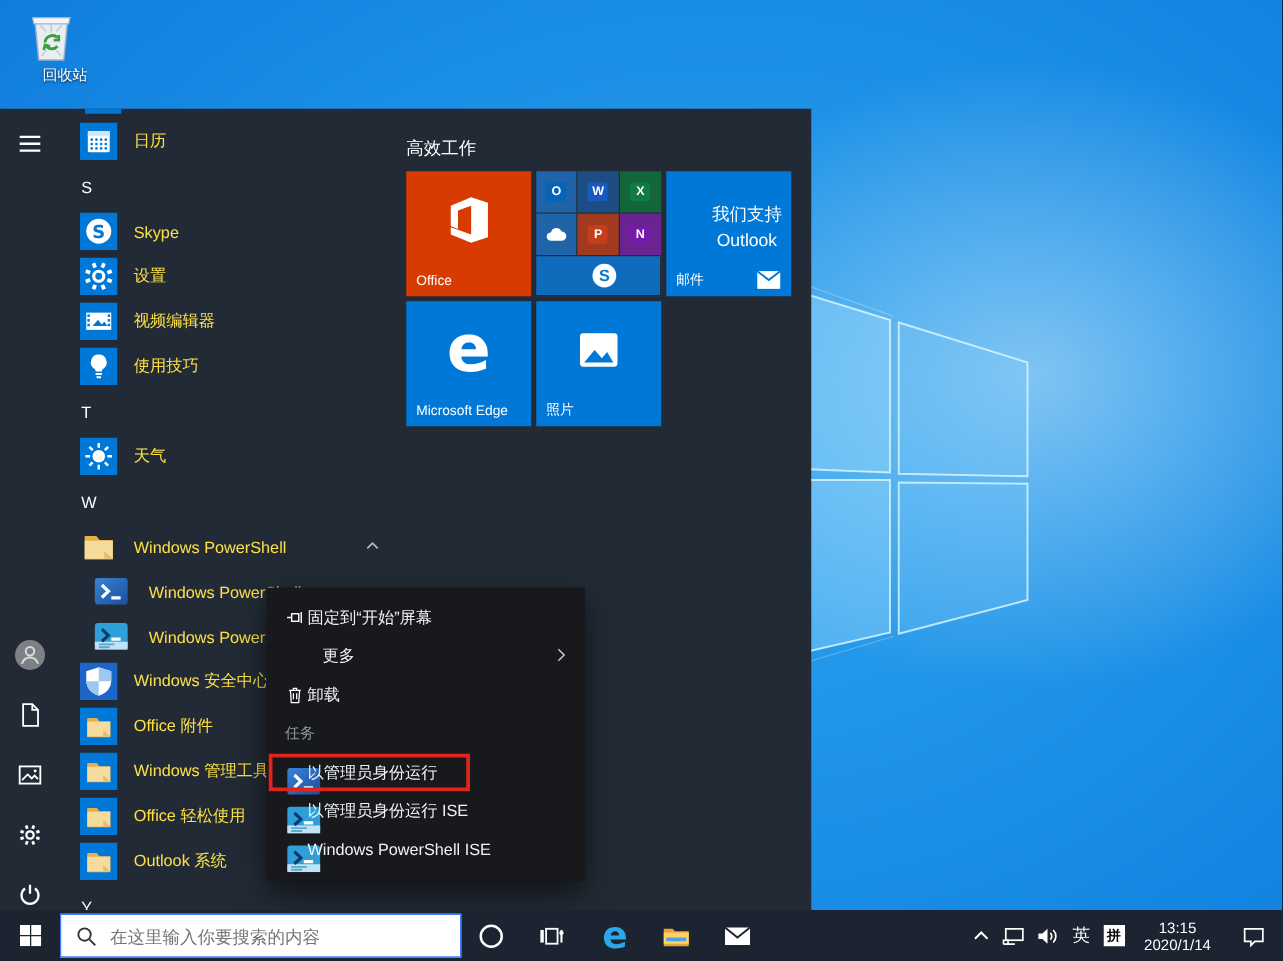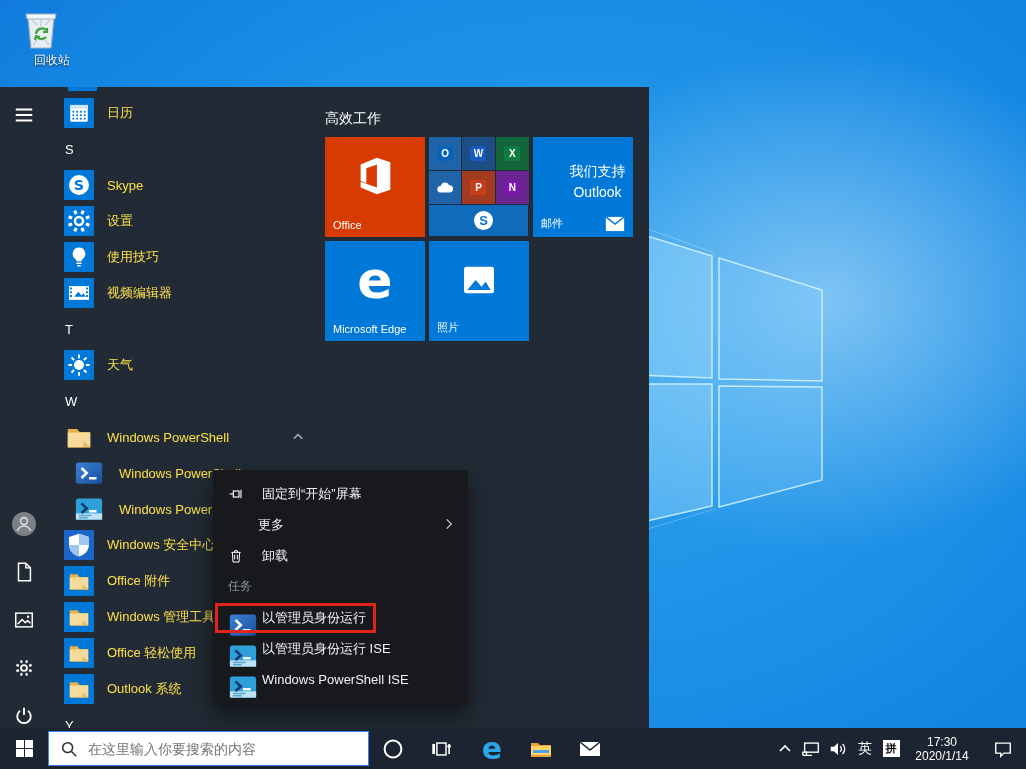--- a/index.html
+++ b/index.html
@@ -44,21 +44,21 @@
   .collage .cell:nth-child(3n){border-right:0;}
   .letterbox{width:16px;height:15px;display:flex;align-items:center;justify-content:center;color:#fff;font-size:10px;font-weight:bold;border-radius:2px;}
   .skype-band{grid-column:1/4;display:flex;align-items:center;padding-left:10px;}
   .skype-circle{width:19px;height:19px;border-radius:50%;background:#fff;color:#0078d4;font-size:13px;font-weight:bold;display:flex;align-items:center;justify-content:center;}
 
   
   #context-menu{position:absolute;left:213px;top:470px;width:255px;height:235px;background:#17191d;
     box-shadow:0 10px 24px rgba(0,0,0,.55);z-index:20;padding-top:8px;box-sizing:border-box;}
   .cm-row{display:flex;align-items:center;height:31px;position:relative;}
   .cm-ico{width:16px;height:16px;margin-left:15px;flex:none;}
-  .cm-label{margin-left:18px;color:#f2f2f2;font-size:13px;white-space:nowrap;}
+  .cm-label{margin-left:2px;color:#f2f2f2;font-size:13px;white-space:nowrap;}
   .cm-row.noicon .cm-label{margin-left:45px;}
   .cm-header{display:flex;align-items:center;height:31px;}
   .cm-header span{margin-left:15px;color:#8f969d;font-size:12px;}
   .cm-chevron{position:absolute;right:12px;top:8px;width:14px;height:14px;}
   #highlight-box{position:absolute;left:2px;top:133px;width:161px;height:30px;border:3px solid #e2231a;box-sizing:border-box;z-index:21;}
 
   
   #taskbar{position:absolute;left:0;top:728px;width:1026px;height:41px;background:#1b2430;z-index:30;}
   .tb-btn{position:absolute;top:0;height:41px;display:flex;align-items:center;justify-content:center;}
   #tb-start{left:0;width:48px;}
@@ -220,43 +220,43 @@
                 <path d="M17.5 9.7 L20.3 8.6"></path>
               </g>
             </svg>
           </span>
           <span class="app-label">设置</span>
         </div>
         <div class="app-row">
           <span class="app-icon">
             <svg width="30" height="30" viewBox="0 0 24 24">
               <rect width="24" height="24" fill="#0078d7"></rect>
-              <path d="M12 4.5 a5 5 0 0 0-2.9 9.1 c.6.4.9 1 .9 1.7 h4 c0-.7.3-1.3.9-1.7 A5 5 0 0 0 12 4.5 Z" fill="#fff"></path>
-              <path d="M10 17 h4 M10.6 19 h2.8" stroke="#fff" stroke-width="1.3" fill="none"></path>
-            </svg>
-          </span>
-          <span class="app-label">使用技巧</span>
-        </div>
-        <div class="app-row">
-          <span class="app-icon">
-            <svg width="30" height="30" viewBox="0 0 24 24">
-              <rect width="24" height="24" fill="#0078d7"></rect>
               <rect x="4" y="6.5" width="16" height="11" fill="#fff"></rect>
               <path d="M8 15 l3.5-4 2.5 3 1.5-1.8 2 2.8 Z" fill="#0078d7"></path>
               <g fill="#0078d7">
                 <rect x="4.7" y="7.6" width="1.6" height="1.6"></rect>
                 <rect x="4.7" y="10.6" width="1.6" height="1.6"></rect>
                 <rect x="4.7" y="13.6" width="1.6" height="1.6"></rect>
                 <rect x="17.7" y="7.6" width="1.6" height="1.6"></rect>
                 <rect x="17.7" y="10.6" width="1.6" height="1.6"></rect>
                 <rect x="17.7" y="13.6" width="1.6" height="1.6"></rect>
               </g>
             </svg>
           </span>
           <span class="app-label">视频编辑器</span>
+        </div>
+        <div class="app-row">
+          <span class="app-icon">
+            <svg width="30" height="30" viewBox="0 0 24 24">
+              <rect width="24" height="24" fill="#0078d7"></rect>
+              <path d="M12 4.5 a5 5 0 0 0-2.9 9.1 c.6.4.9 1 .9 1.7 h4 c0-.7.3-1.3.9-1.7 A5 5 0 0 0 12 4.5 Z" fill="#fff"></path>
+              <path d="M10 17 h4 M10.6 19 h2.8" stroke="#fff" stroke-width="1.3" fill="none"></path>
+            </svg>
+          </span>
+          <span class="app-label">使用技巧</span>
         </div>
         <div class="app-section">
           <span>T</span>
         </div>
         <div class="app-row">
           <span class="app-icon">
             <svg width="30" height="30" viewBox="0 0 24 24">
               <rect width="24" height="24" fill="#0078d7"></rect>
               <circle cx="12" cy="12" r="4" fill="#fff"></circle>
               <g stroke="#fff" stroke-width="1.6">
@@ -604,21 +604,21 @@
             <path d="M3 8.5 v5 h3.5 L11 17.5 v-13 L6.5 8.5 Z" fill="#fff"></path>
             <path d="M13.5 8 a4.2 4.2 0 0 1 0 6 M16 5.5 a7.6 7.6 0 0 1 0 11" fill="none" stroke="#fff" stroke-width="1.5"></path>
           </svg>
         </span>
       </div>
       <div class="tray-item ime-lang">英</div>
       <div class="tray-item" style="width:26px;">
         <span class="ime-box">拼</span>
       </div>
       <div id="clock" class="tray-item" style="flex-direction:column;justify-content:center;">
-        <div>17:30</div>
+        <div>13:15</div>
         <div>2020/1/14</div>
       </div>
       <div class="tray-item" style="width:46px;">
         <span>
           <svg width="20" height="20" viewBox="0 0 22 22">
             <path d="M3 4.5 h16 v11 h-7 l-3.5 3.5 v-3.5 H3 Z" fill="none" stroke="#fff" stroke-width="1.5"></path>
           </svg>
         </span>
       </div>
     </div>

